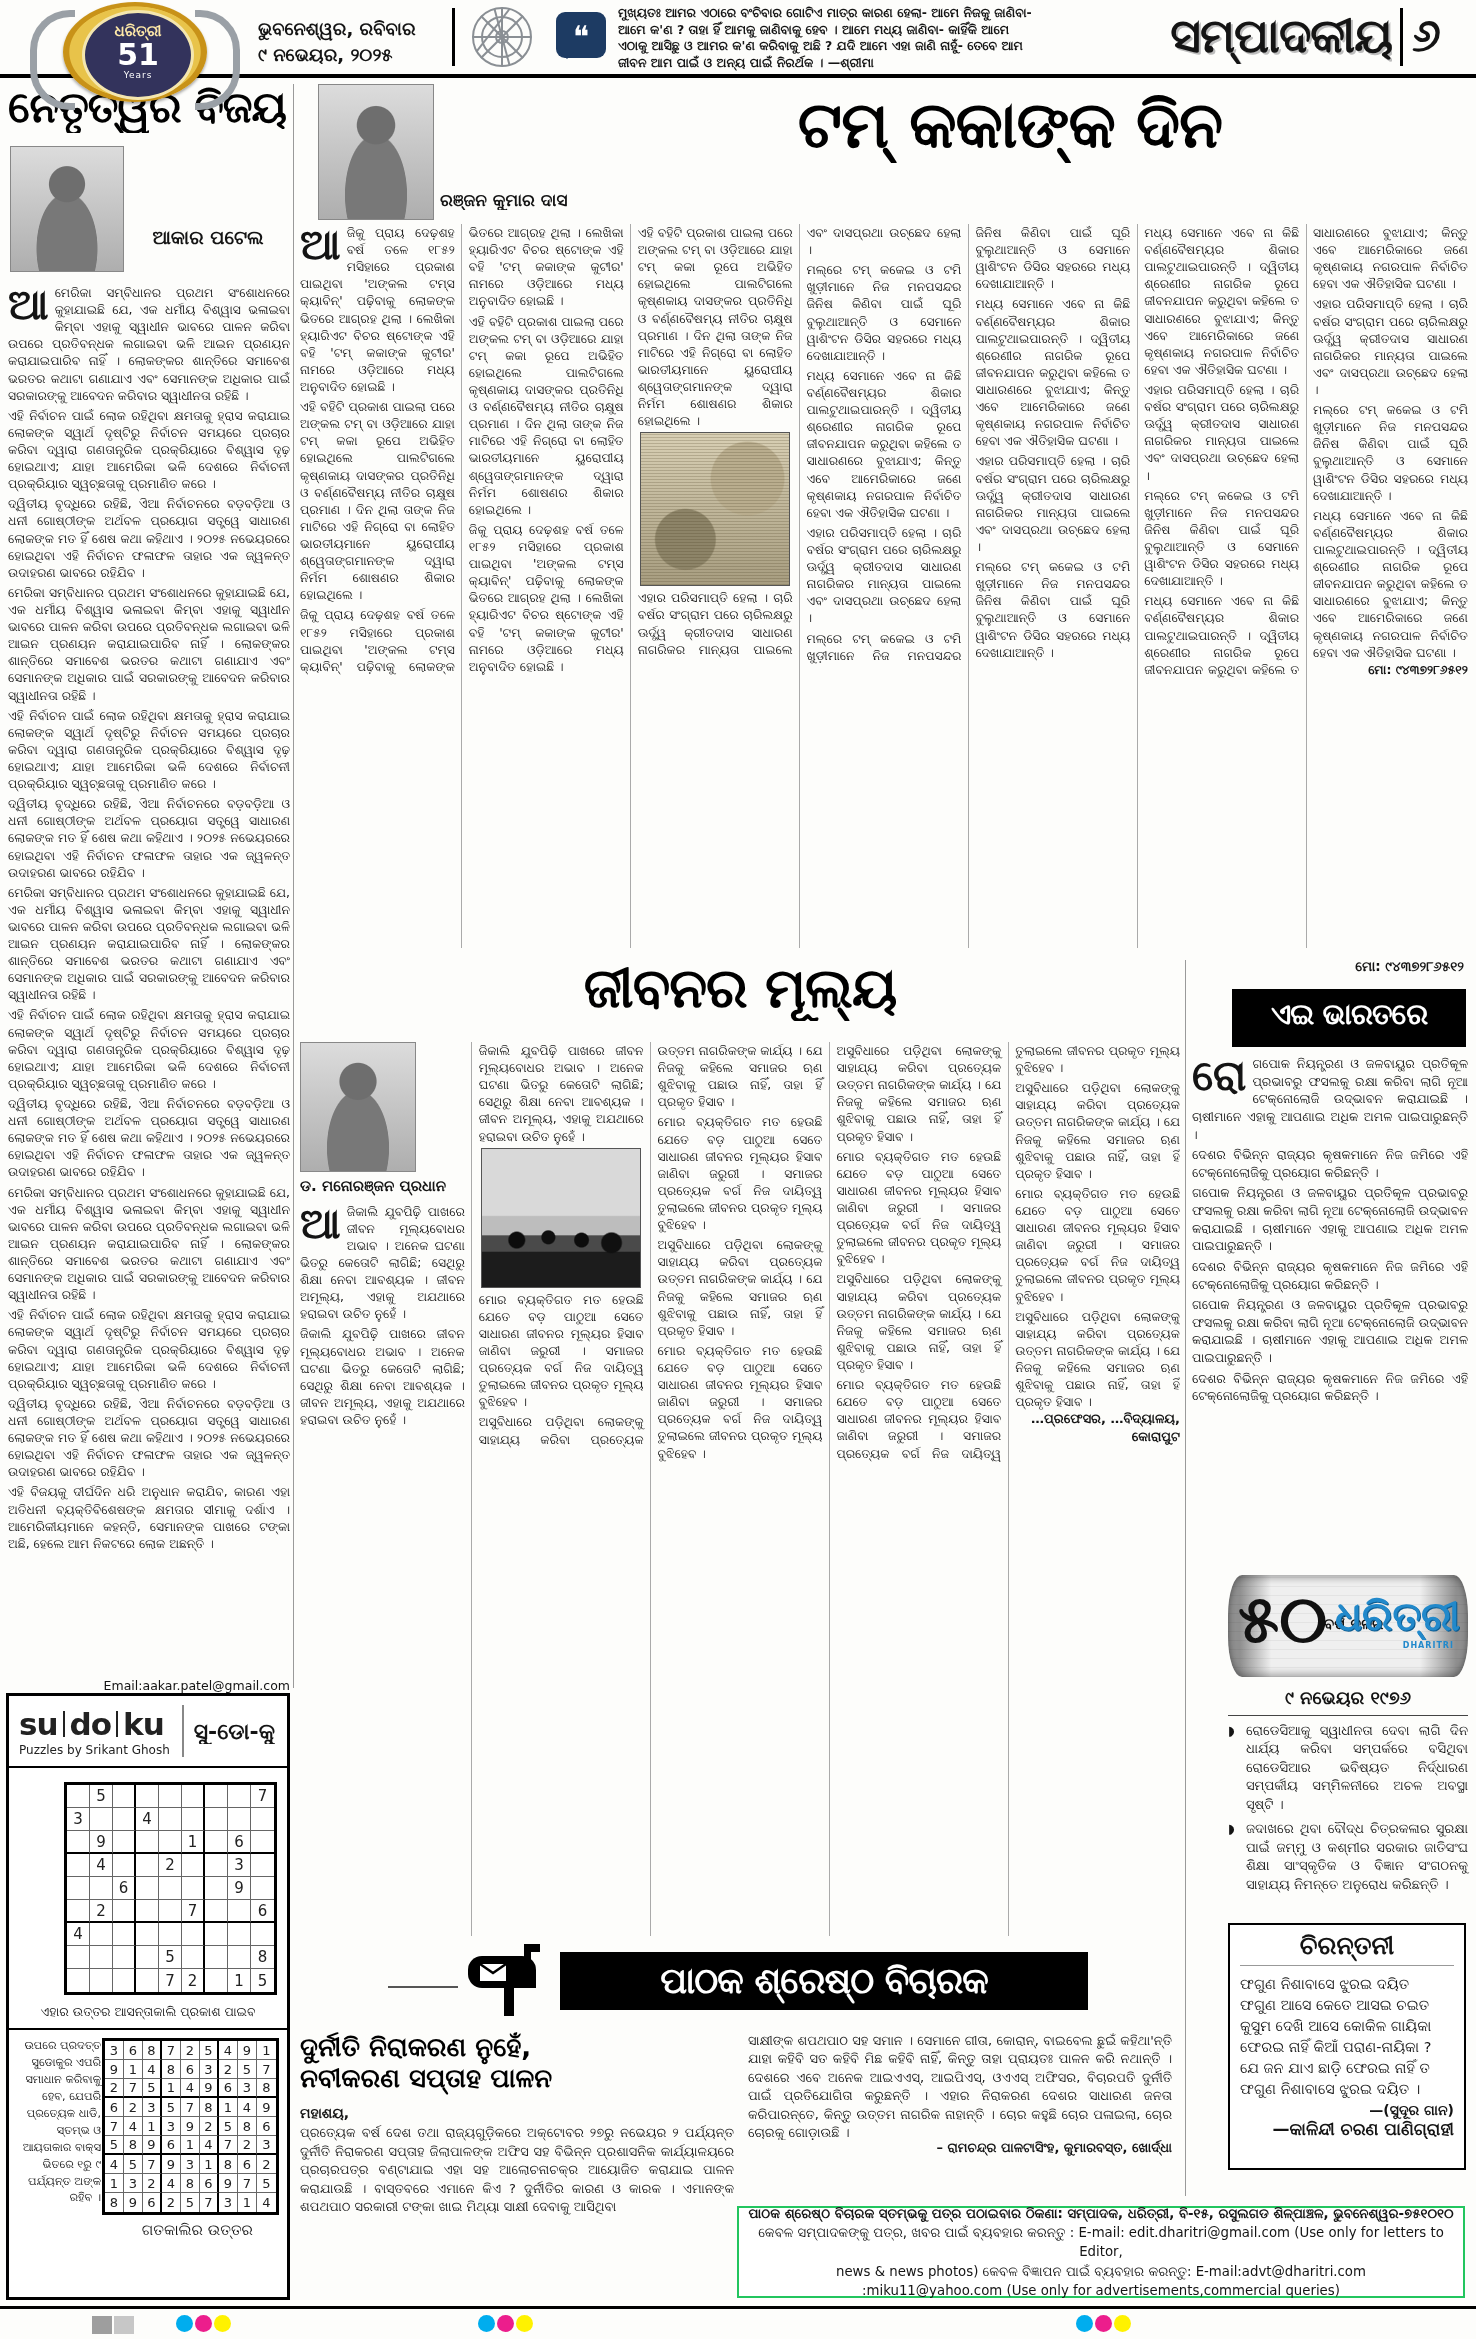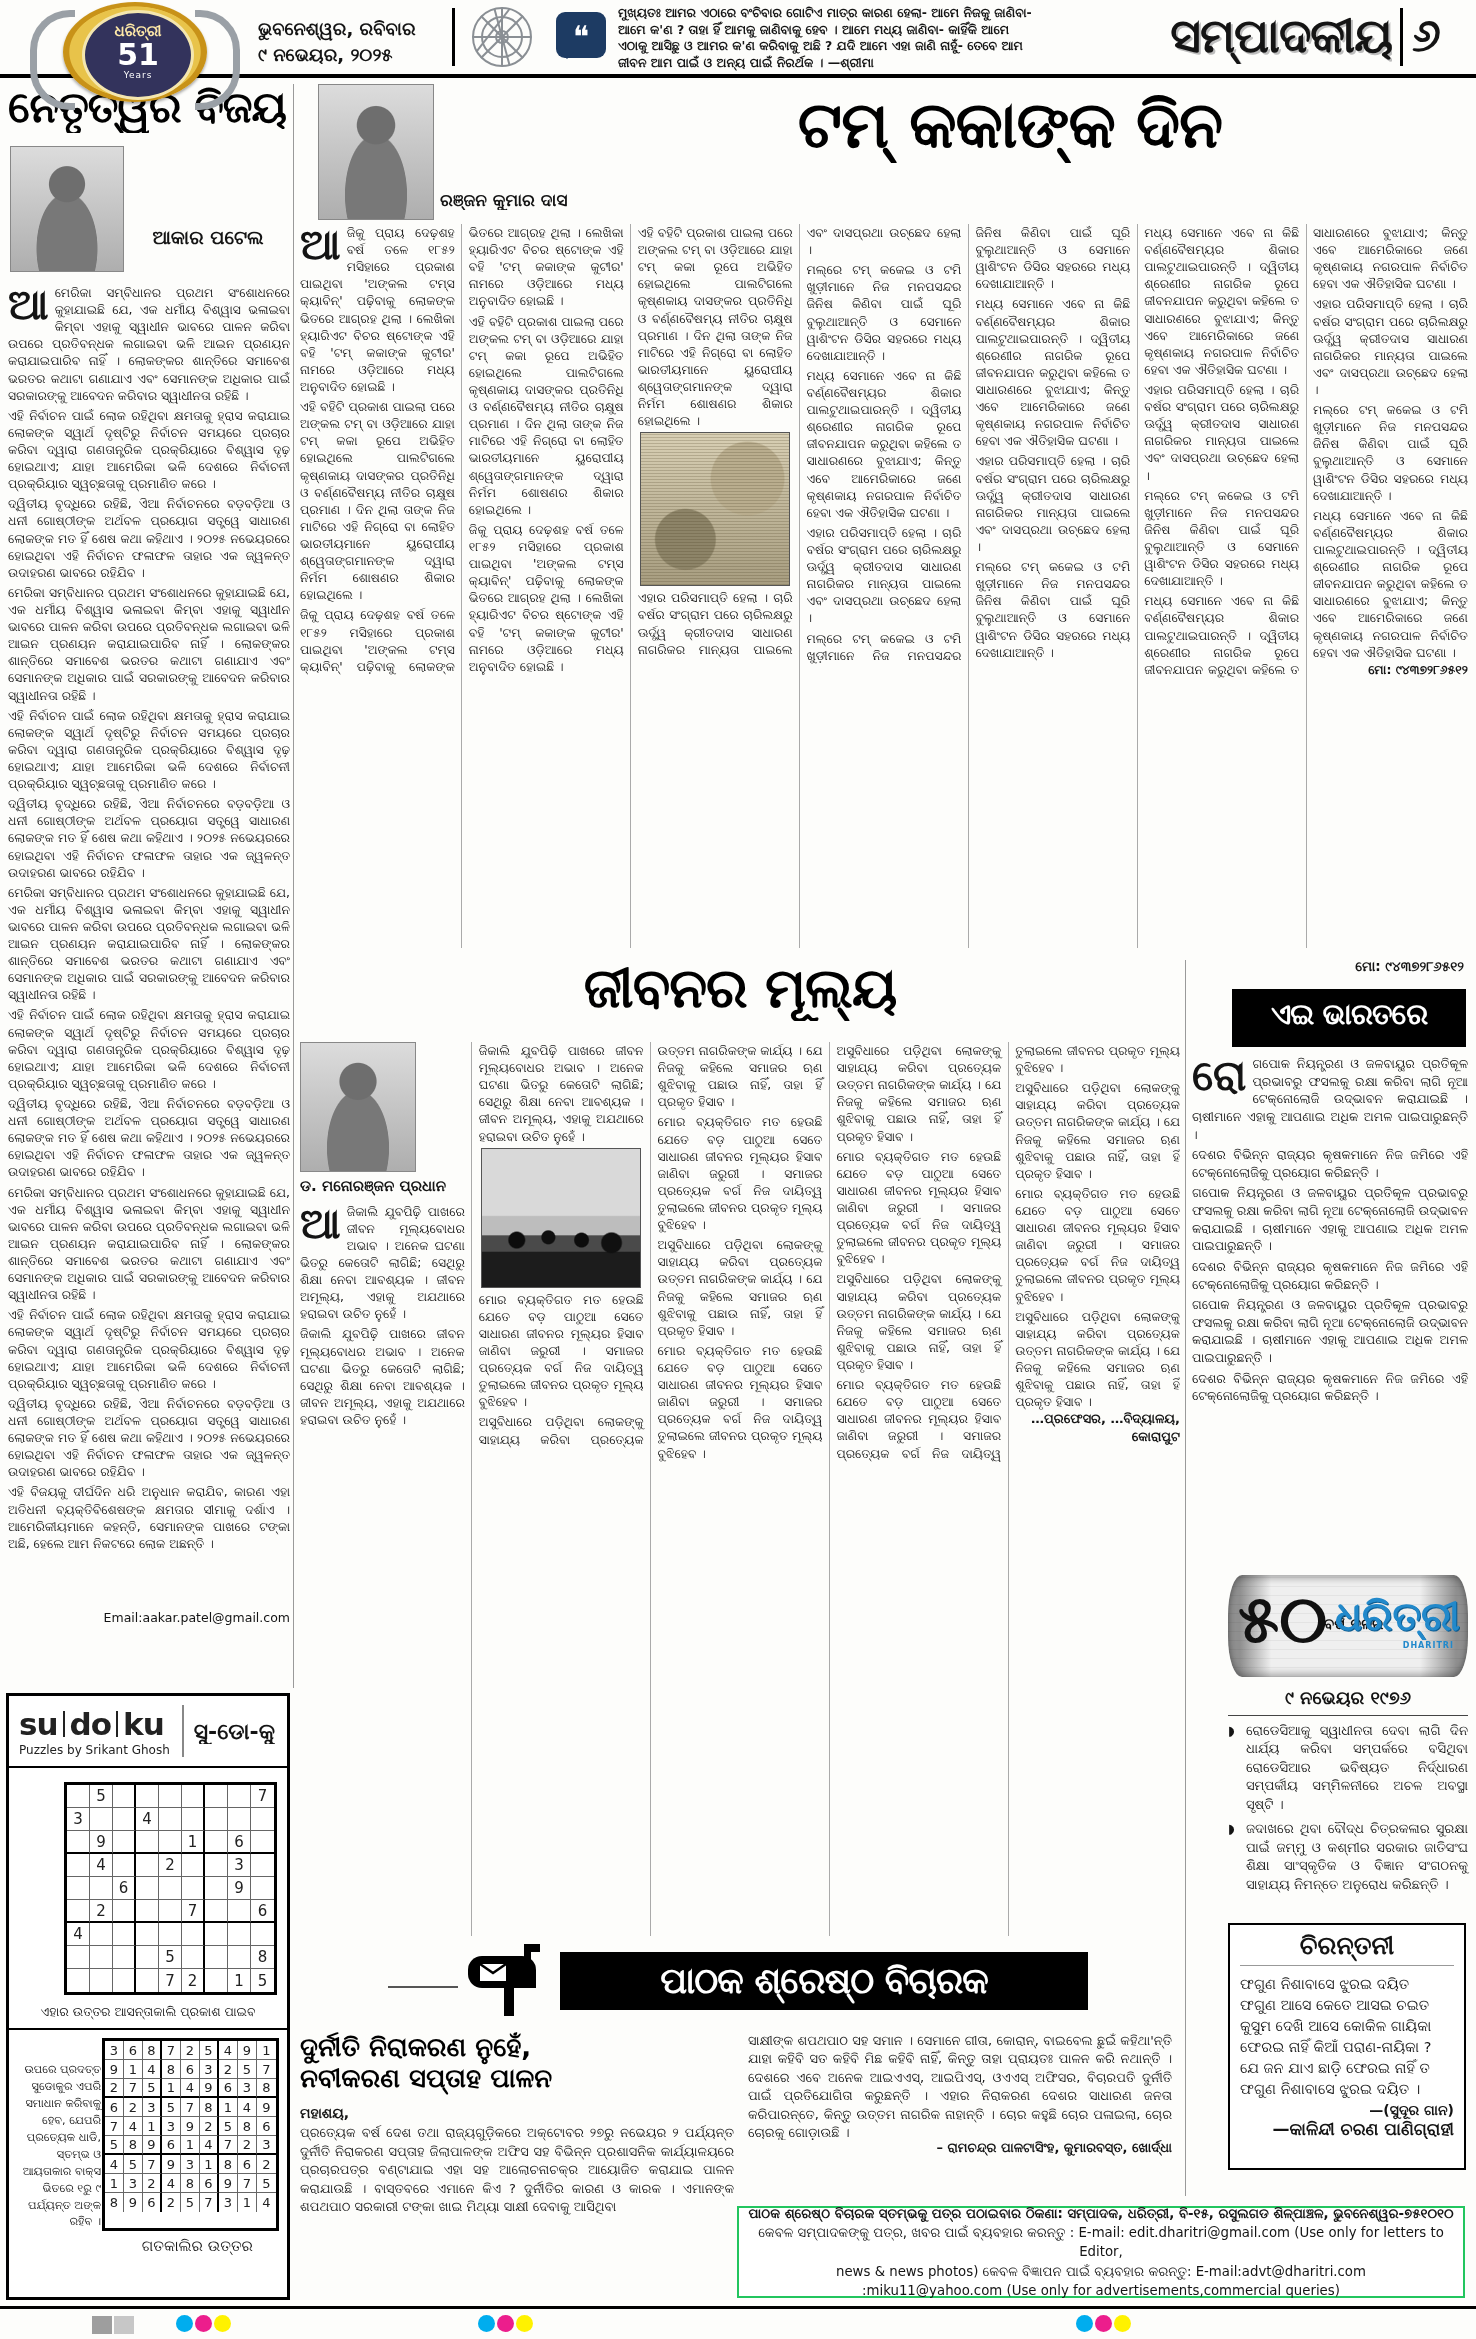--- a/index.html
+++ b/index.html
@@ -55,21 +55,21 @@
       radial-gradient(circle at 63% 66%, #0c0c0c 0 5%, rgba(0,0,0,0) 6%),
       radial-gradient(circle at 82% 68%, #101010 0 6%, rgba(0,0,0,0) 7%),
       linear-gradient(#d9d9d9 0 48%, #bdbdbd 49% 62%, #4a4a4a 63% 74%, #1c1c1c 75% 100%);}
   .sig-line{text-align:right;font-weight:bold;font-size:13px;}
   
   #a1{left:8px;top:82px;width:282px;}
   #a1 .headline{font-size:43px;}
   #a1-photo{left:10px;top:146px;width:112px;height:124px;}
   #a1-byline{left:126px;top:226px;width:164px;text-align:center;font-size:19px;}
   #a1-body{left:8px;top:284px;width:282px;height:1322px;}
-  #a1-email{left:8px;top:1610px;width:282px;text-align:right;font-size:12.5px;}
+  #a1-email{left:8px;top:1678px;width:282px;text-align:right;font-size:12.5px;}
   
   #a2-photo{left:318px;top:84px;width:114px;height:134px;}
   #a2-byline{left:440px;top:190px;font-size:17px;}
   #a2-headline{left:560px;top:88px;width:900px;text-align:center;font-size:64px;}
   #a2-body{left:300px;top:224px;width:1168px;height:724px;
       column-count:7;column-gap:14px;column-rule:1px solid #aaa;}
   .phone-line{text-align:right;font-weight:bold;}
   
   #a3-headline{left:340px;top:956px;width:800px;text-align:center;font-size:55px;}
   #a3-body{left:300px;top:1042px;width:880px;height:894px;
@@ -120,21 +120,21 @@
   .sgrid>div{display:flex;align-items:center;justify-content:center;color:#222;
       border-right:1px solid #666;border-bottom:1px solid #666;font-weight:500;}
   .sgrid>div:nth-child(9n){border-right:none;}
   .sgrid>div:nth-child(n+73){border-bottom:none;}
   .sgrid>div:nth-child(9n+3),.sgrid>div:nth-child(9n+6){border-right:2px solid #000;}
   .sgrid>div:nth-child(n+19):nth-child(-n+27),
   .sgrid>div:nth-child(n+46):nth-child(-n+54){border-bottom:2px solid #000;}
   #sud-puzzle{margin:14px 10px 0 auto;grid-template-columns:repeat(9,23px);grid-auto-rows:23px;font-size:15px;}
   #sud-note{text-align:center;font-size:12.5px;margin-top:9px;padding-bottom:8px;border-bottom:2px solid #000;}
   #sud-bottom{display:flex;margin-top:8px;}
-  #sud-instr{width:86px;font-size:11.3px;line-height:1.5;text-align:right;padding-left:6px;margin-top:24px;}
+  #sud-instr{width:86px;font-size:11.3px;line-height:1.5;text-align:right;padding-left:6px;}
   #sud-solution{margin:0 8px 0 auto;grid-template-columns:repeat(9,19px);grid-auto-rows:19px;font-size:13px;}
   #sud-sol-cap{text-align:right;font-size:15px;margin:6px 34px 0 0;}
   
   #letters-banner-dash{left:388px;top:1986px;width:70px;height:2px;background:#555;}
   #mailbox{left:468px;top:1942px;width:82px;height:76px;}
   #letters-banner{left:560px;top:1952px;width:528px;height:58px;background:#000;color:#fff;
       font-size:36px;font-weight:bold;text-align:center;line-height:58px;letter-spacing:-1px;}
   #letter1{left:300px;top:2032px;width:434px;height:268px;overflow:hidden;}
   #letter1 .headline{font-size:26px;line-height:1.18;letter-spacing:0;}
   #letter1-salut{font-weight:bold;font-size:14px;margin:12px 0 2px 0;}

